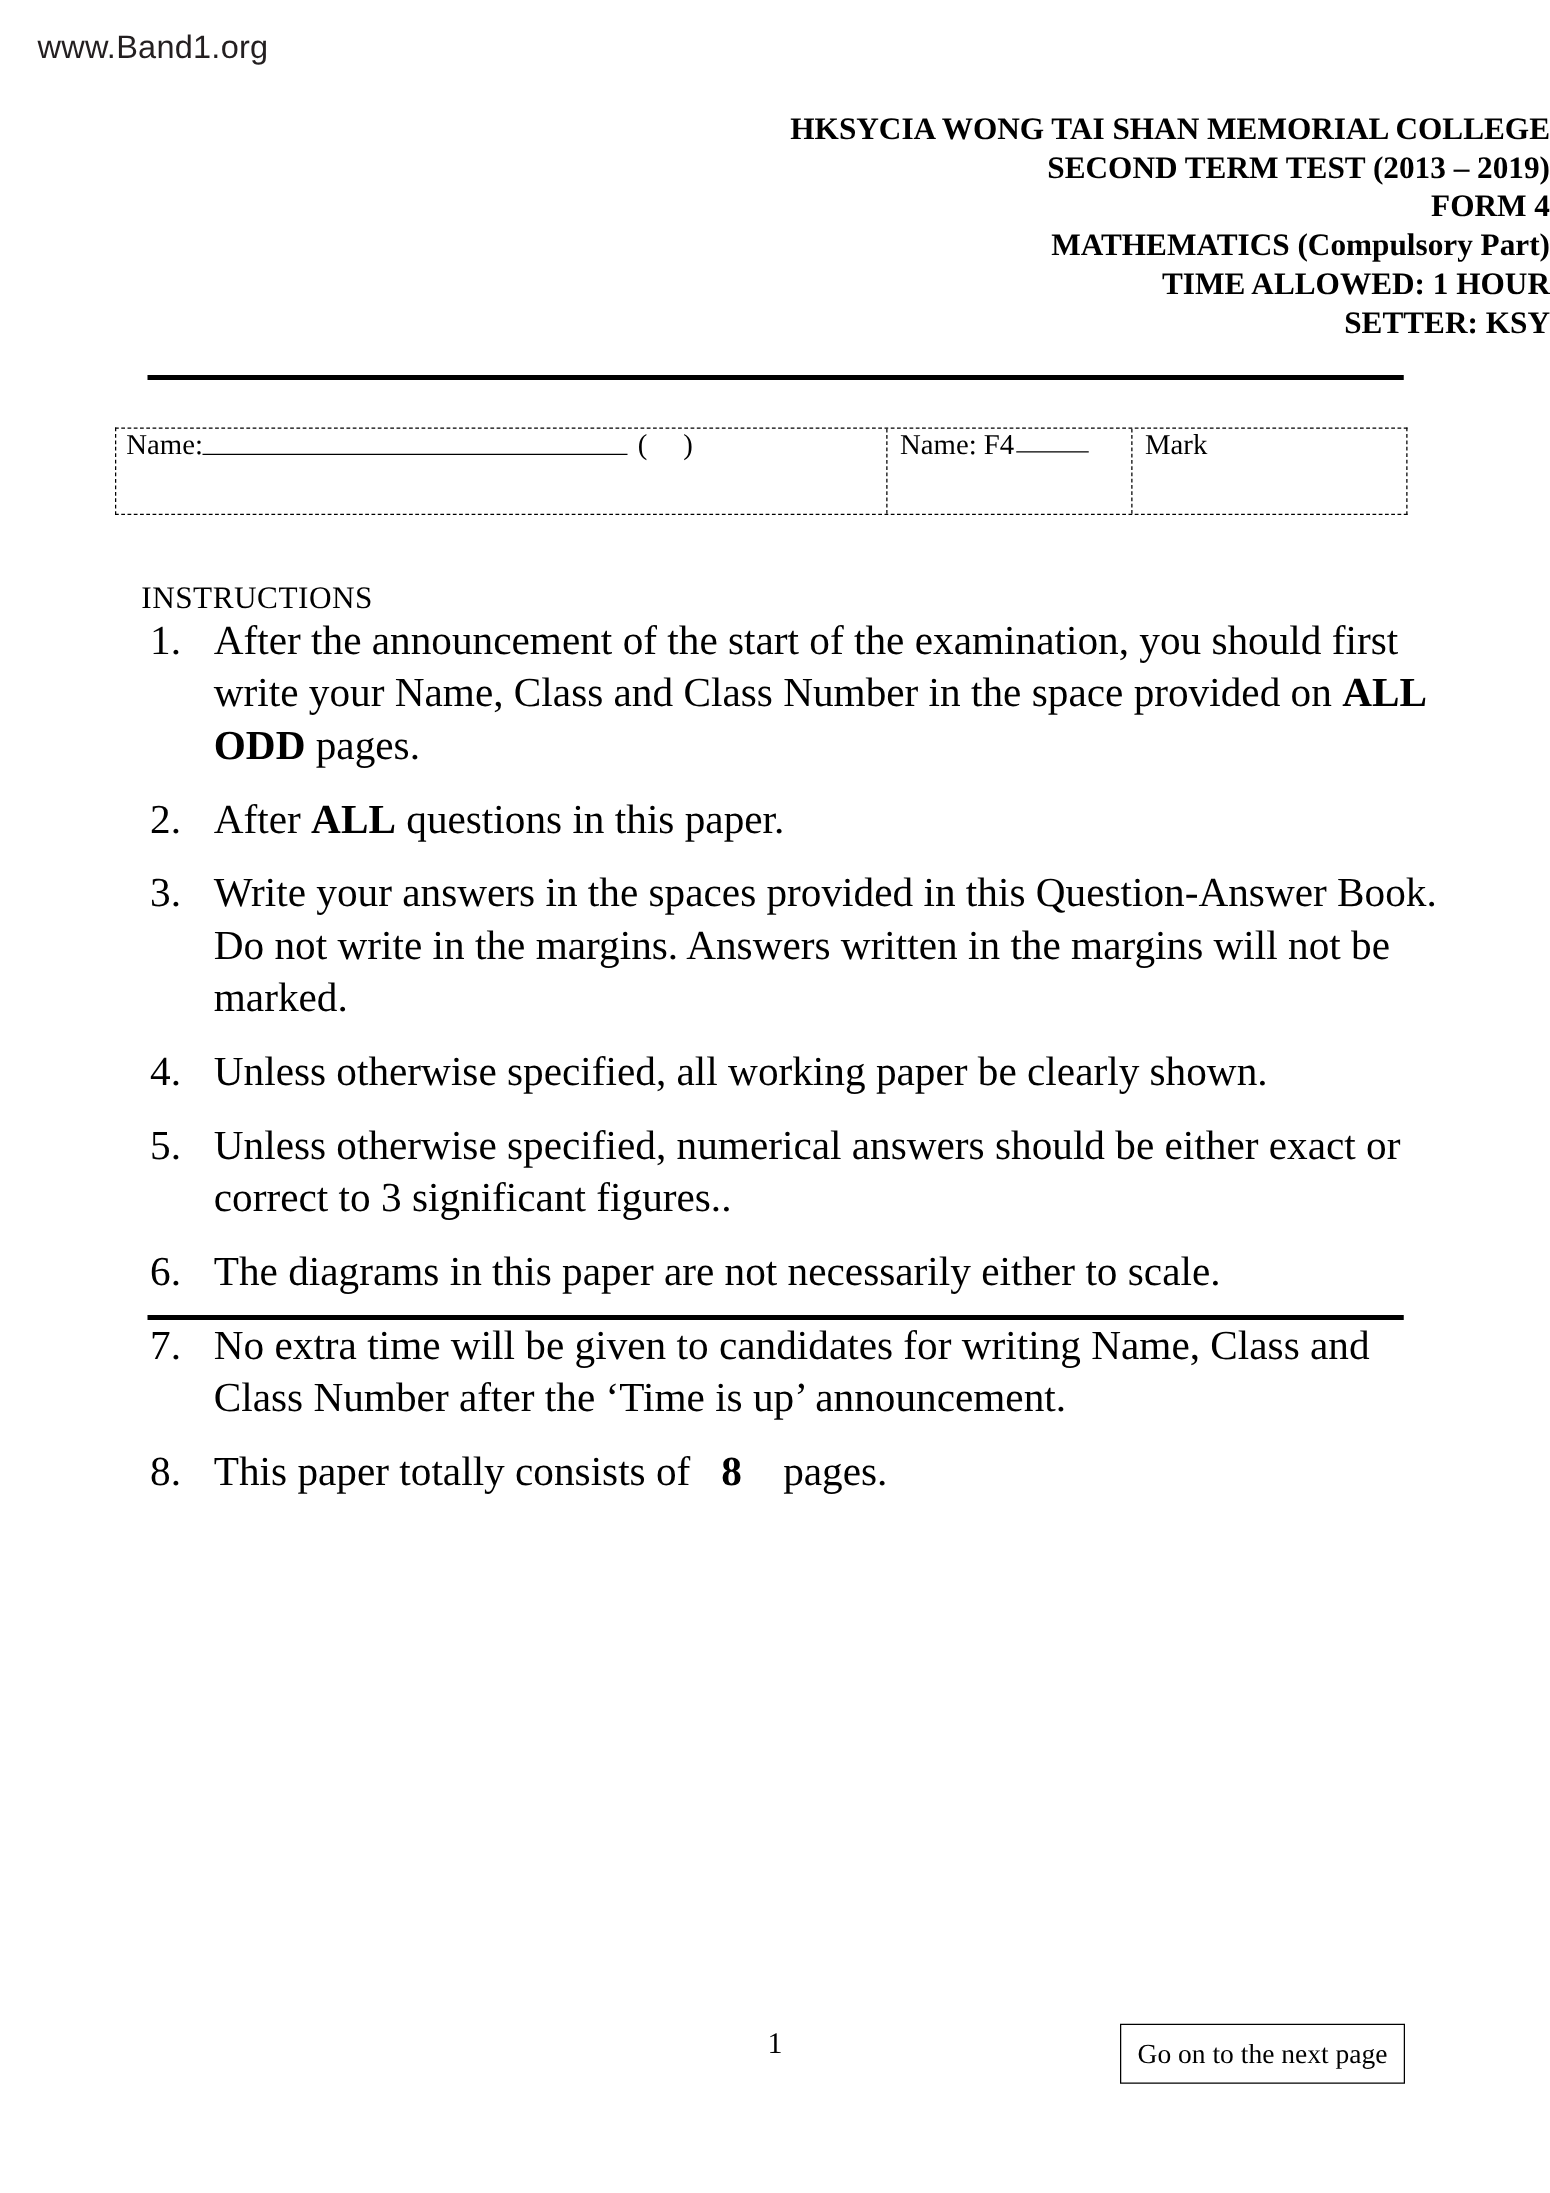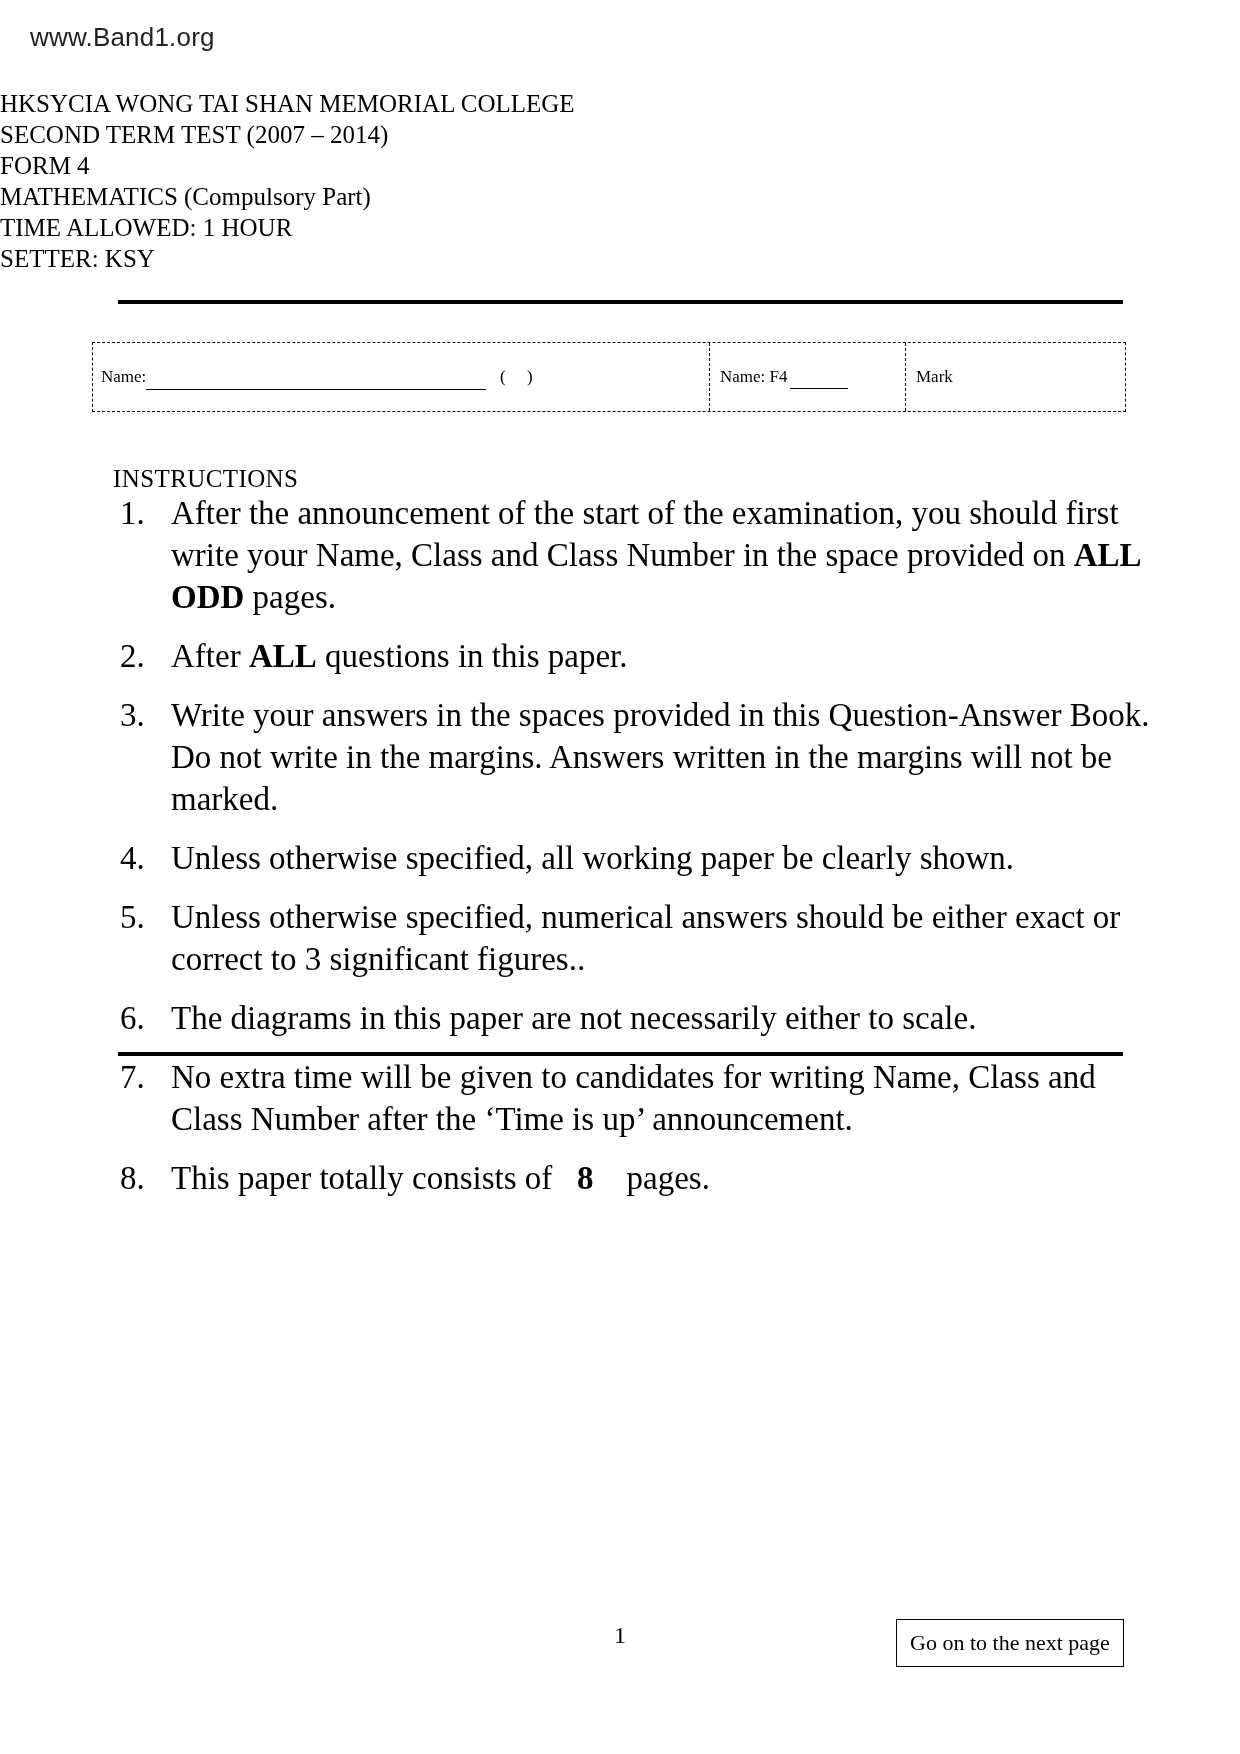--- a/index.html
+++ b/index.html
@@ -28,22 +28,22 @@
     font-family: "Liberation Sans", sans-serif;
     font-size: 26px;
     color: #231f20;
     letter-spacing: 0.2px;
   }
   .header-block {
     position: absolute;
     top: 88px;
     left: 0;
     width: 1240px;
-    text-align: left;
-    font-weight: normal;
+    text-align: right;
+    font-weight: bold;
     font-size: 25px;
     line-height: 31px;
   }
   .header-block div {
     white-space: nowrap;
   }
   .rule-top {
     position: absolute;
     left: 118px;
     top: 300px;
@@ -58,23 +58,23 @@
     width: 1034px;
     height: 70px;
     border: 1.5px dashed #000;
     box-sizing: border-box;
     display: flex;
     align-items: center;
   }
   .idbox .cell {
     height: 100%;
     display: flex;
-    align-items: center;
-    box-sizing: border-box;
-    font-size: 17px;
+    align-items: flex-start;
+    box-sizing: border-box;
+    font-size: 23px;
   }
   .cell-name {
     flex: 0 0 616px;
     padding-left: 8px;
     white-space: nowrap;
   }
   .cell-class {
     flex: 0 0 196px;
     border-left: 1.5px dashed #000;
     padding-left: 10px;
@@ -162,21 +162,21 @@
 </style>
 </head>
 <body>
 
 <div class="page">
 
   <div class="watermark">www.Band1.org</div>
 
   <div class="header-block">
     <div>HKSYCIA WONG TAI SHAN MEMORIAL COLLEGE</div>
-    <div>SECOND TERM TEST (2007 – 2014)</div>
+    <div>SECOND TERM TEST (2013 – 2019)</div>
     <div>FORM 4</div>
     <div>MATHEMATICS (Compulsory Part)</div>
     <div>TIME ALLOWED: 1 HOUR</div>
     <div>SETTER: KSY</div>
   </div>
 
   <div class="rule-top"></div>
 
   <div class="idbox">
     <div class="cell cell-name">

